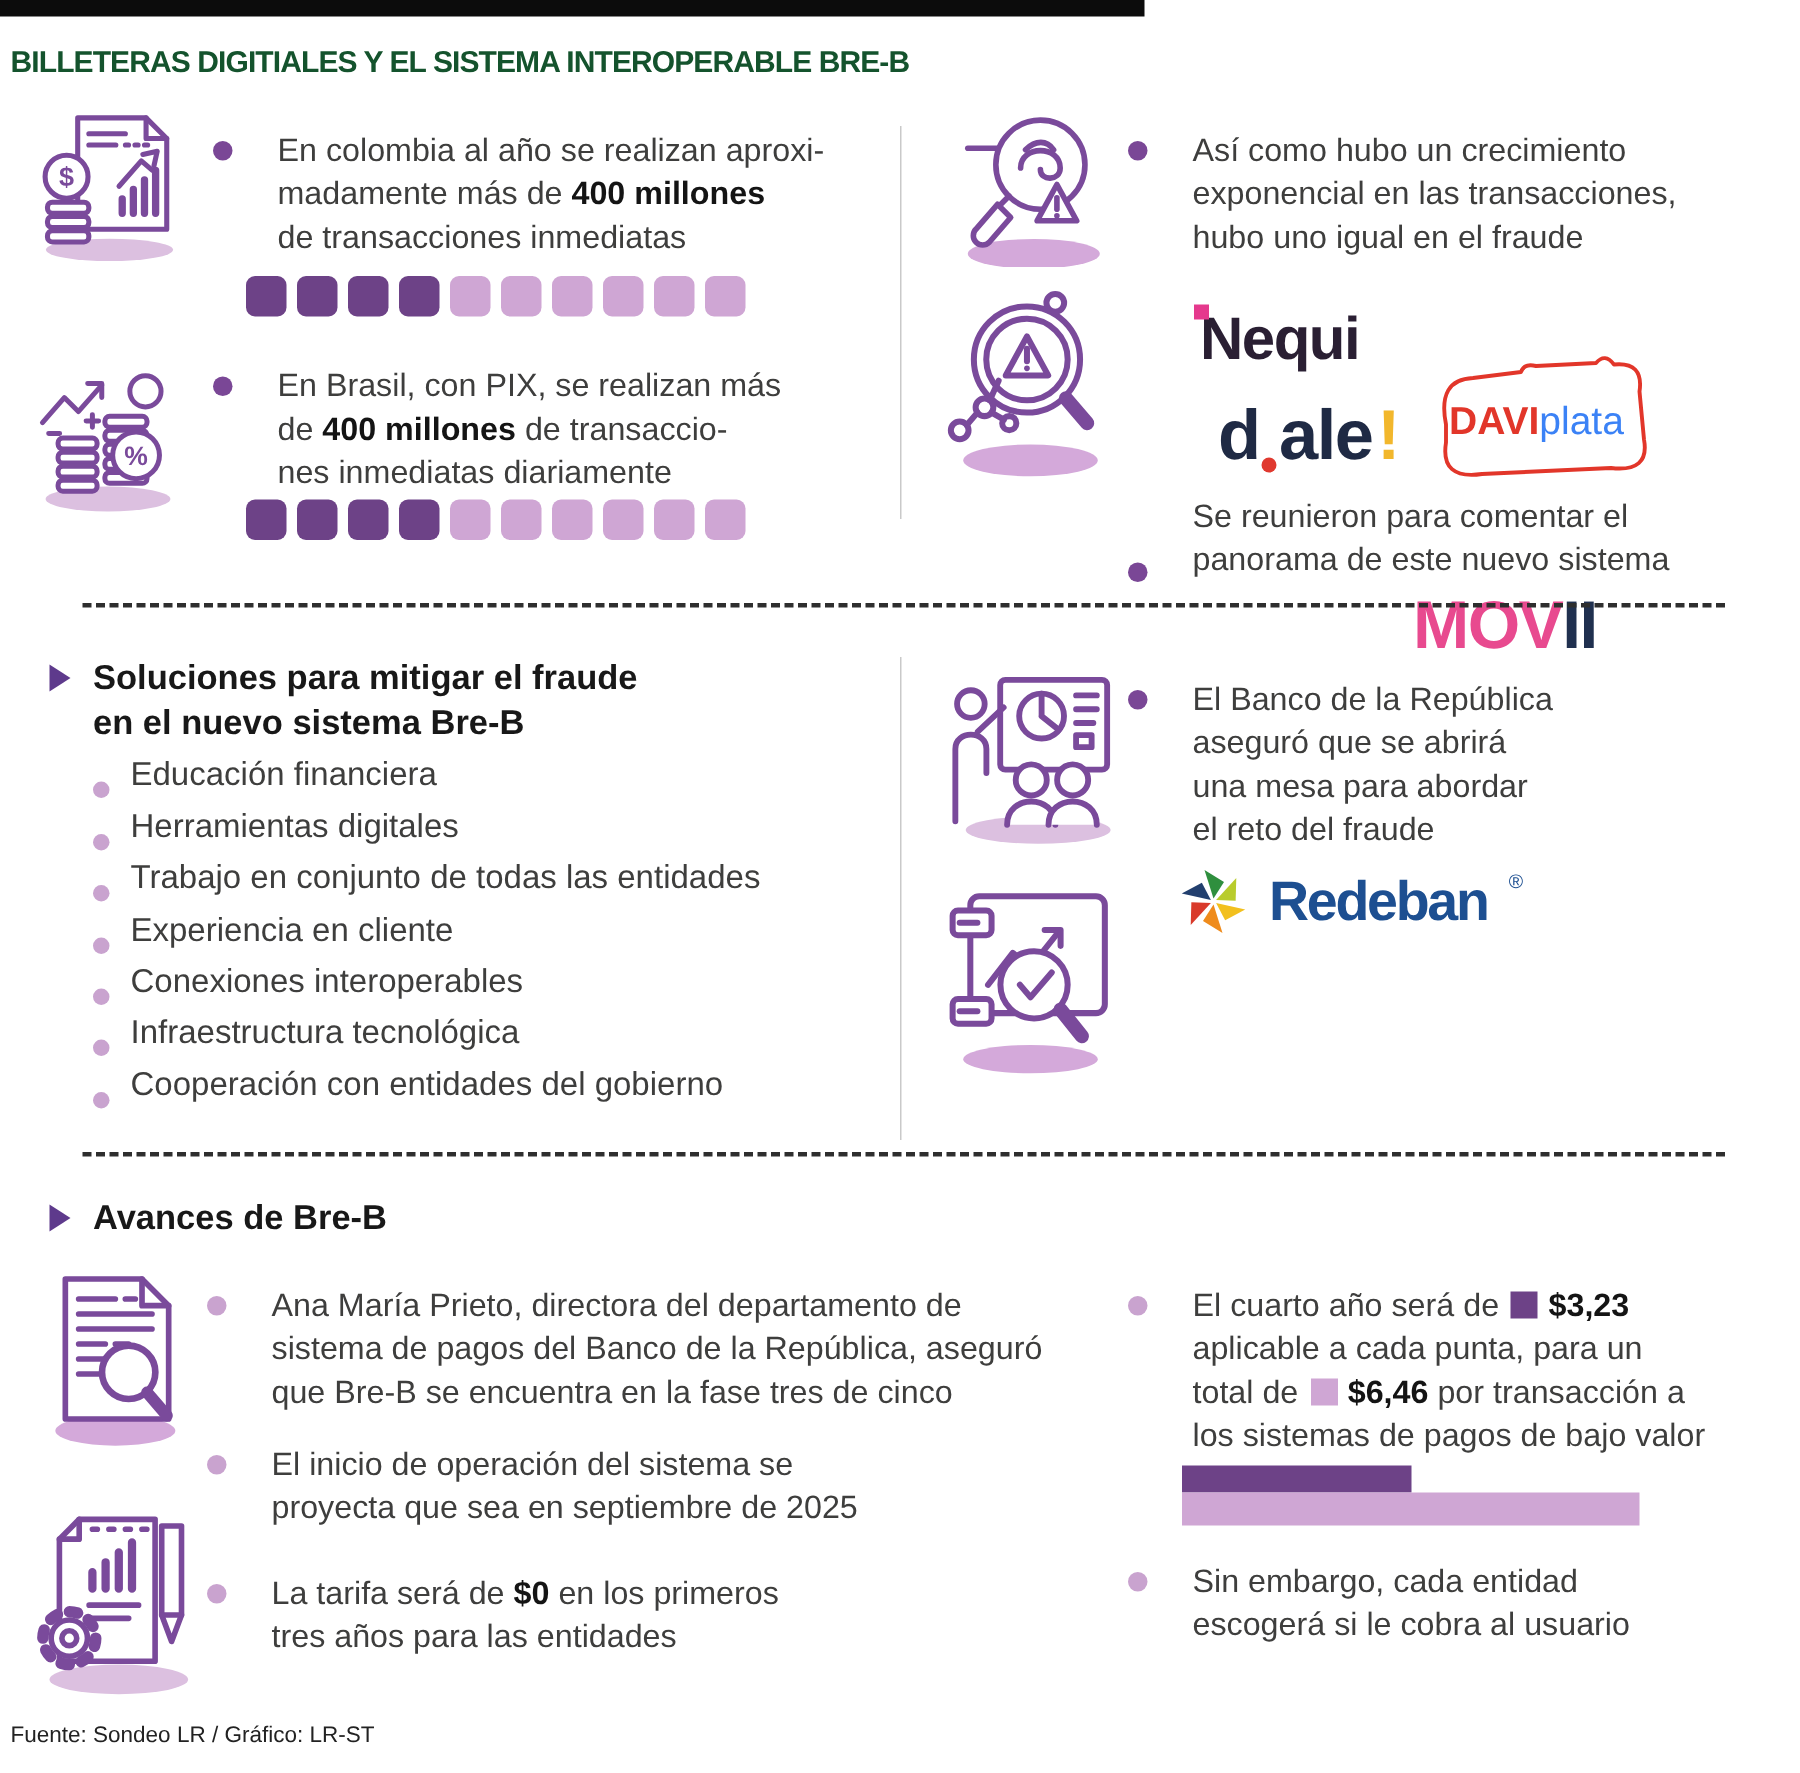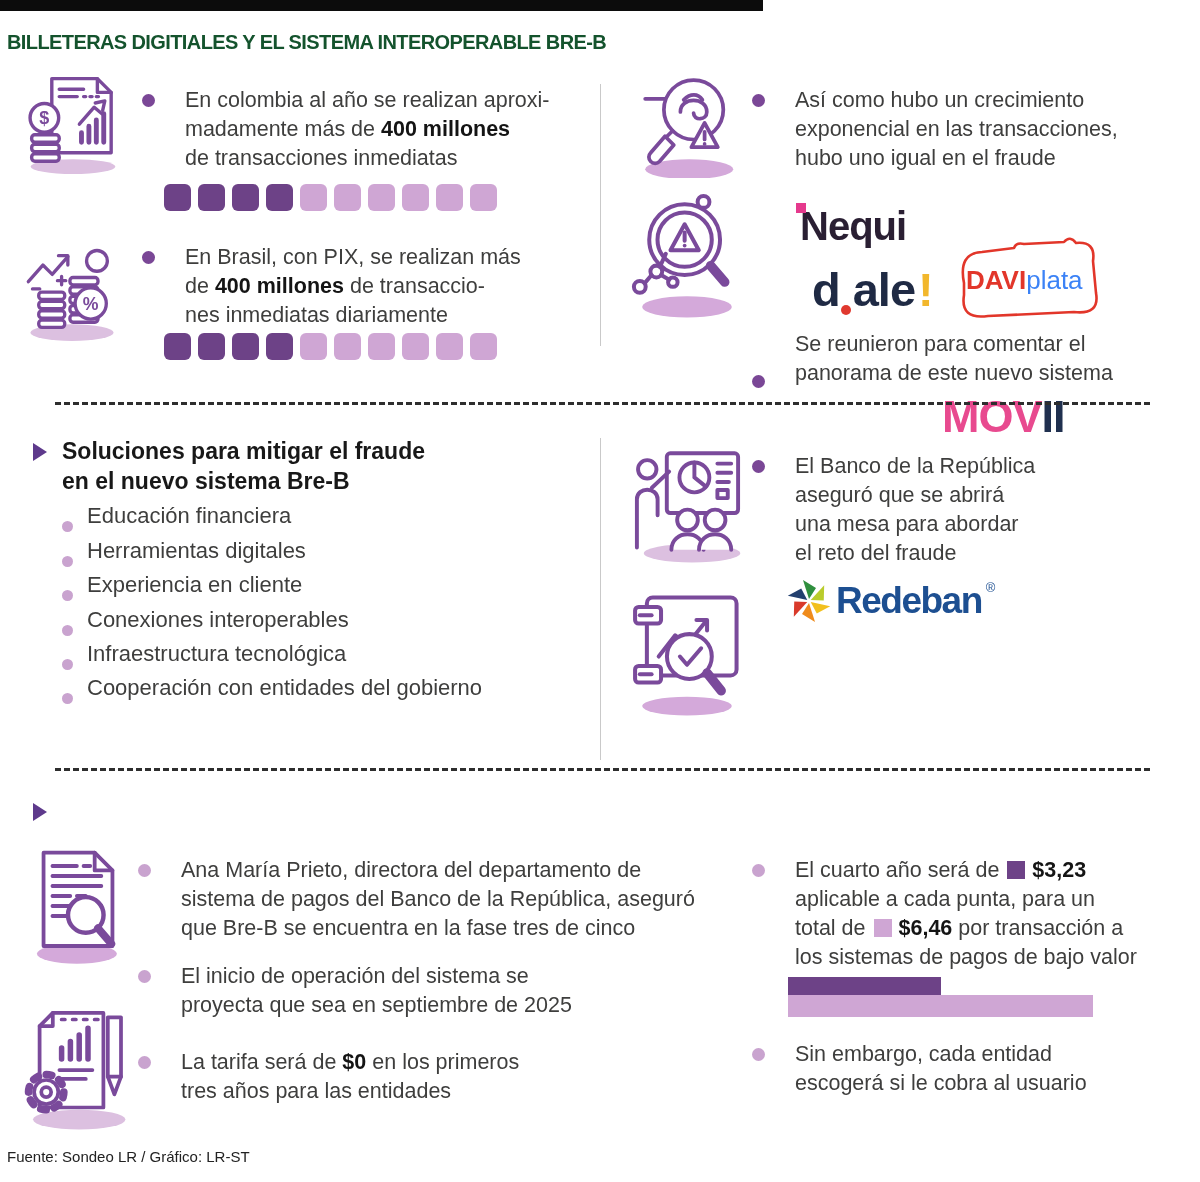--- a/index.html
+++ b/index.html
@@ -35,21 +35,21 @@
   .davi{position:relative;width:152px;height:84px;}
   .davi-text{position:absolute;left:14px;top:28px;font-size:26px;white-space:nowrap;}
   .davi-red{color:#e2362a;font-weight:bold;letter-spacing:0px;}
   .davi-black{color:#3b82f6;margin-top:20px;}
   .dale{display:flex;align-items:baseline;font-size:47px;font-weight:bold;color:#1f2a44;letter-spacing:-1px;}
   .dale-dot{width:10px;height:10px;border-radius:50%;background:#e0392f;margin:0 2px 2px 1px;align-self:flex-end;}
   .dale-bang{color:#f2b72c;margin-left:3px;}
   .movii{position:relative;display:flex;align-items:baseline;font-size:45px;font-weight:bold;letter-spacing:-1px;}
   .movii-pink{color:#e84a8f;}
   .movii-dark{color:#20304f;text-align:right;}
-  .redeban{display:flex;align-items:center;gap:4px;}
+  .redeban{display:flex;align-items:center;gap:14px;}
   .redeban-name{font-size:37px;font-weight:bold;color:#1d4f91;letter-spacing:-1.5px;}
   .redeban-reg{font-size:13px;color:#1d4f91;align-self:flex-start;margin-top:4px;}
   
   .inline-sq{display:inline-block;width:18px;height:18px;vertical-align:-2px;margin:0 7px 0 2px;}
   .inline-sq.dark{background:#6d4287;}
   .inline-sq.light{background:#cfa6d4;}
   
   .bars{width:305px;display:flex;flex-direction:column;align-items:flex-start;}
   .hbar:nth-child(1){height:18px;}
   .hbar:nth-child(2){height:22px;}
@@ -219,20 +219,24 @@
       <div class="sol-item">
         <span class="dot light small"></span>
         <span class="sol-txt">Educación financiera</span>
       </div>
       <div class="sol-item">
         <span class="dot light small"></span>
         <span class="sol-txt">Herramientas digitales</span>
       </div>
       <div class="sol-item">
         <span class="dot light small"></span>
+        <span class="sol-txt">Trabajo en conjunto de todas las entidades</span>
+      </div>
+      <div class="sol-item">
+        <span class="dot light small"></span>
         <span class="sol-txt">Experiencia en cliente</span>
       </div>
       <div class="sol-item">
         <span class="dot light small"></span>
         <span class="sol-txt">Conexiones interoperables</span>
       </div>
       <div class="sol-item">
         <span class="dot light small"></span>
         <span class="sol-txt">Infraestructura tecnológica</span>
       </div>
@@ -296,20 +300,21 @@
       <path d="M58 27 h9 v9"></path>
       <circle cx="52" cy="58" r="19" fill="#fff"></circle>
       <path d="M44 58 l6 7 l12 -14"></path>
       <path d="M67 72 L79 87" stroke-width="8"></path>
     </svg>
   </div>
 
   <div class="abs dash" style="left:55px;top:768px;width:1095px;"></div>
 
   <div class="abs tri" style="left:33px;top:803px;"></div>
+  <div class="abs heading" style="left:62px;top:796px;">Avances de Bre-B</div>
 
   <div class="abs" style="left:28px;top:848px;">
     <svg width="100" height="116" viewBox="0 0 90 104" fill="none" stroke="#7a4a9b" stroke-width="3.4" stroke-linecap="round" stroke-linejoin="round">
       <ellipse cx="44" cy="95" rx="36" ry="9" fill="#d4a9da" stroke="none"></ellipse>
       <path d="M14 4 H60 L76 20 V88 H14 Z" fill="#fff"></path>
       <path d="M60 4 V20 H76"></path>
       <path d="M22 16 H44 M50 16 h6 M22 25 H66 M22 34 H66 M22 43 H38 M44 43 h8 M22 52 H66 M22 61 H42"></path>
       <circle cx="52" cy="60" r="16" fill="#fff" stroke-width="4"></circle>
       <path d="M63 72 L75 86" stroke-width="7"></path>
     </svg>

